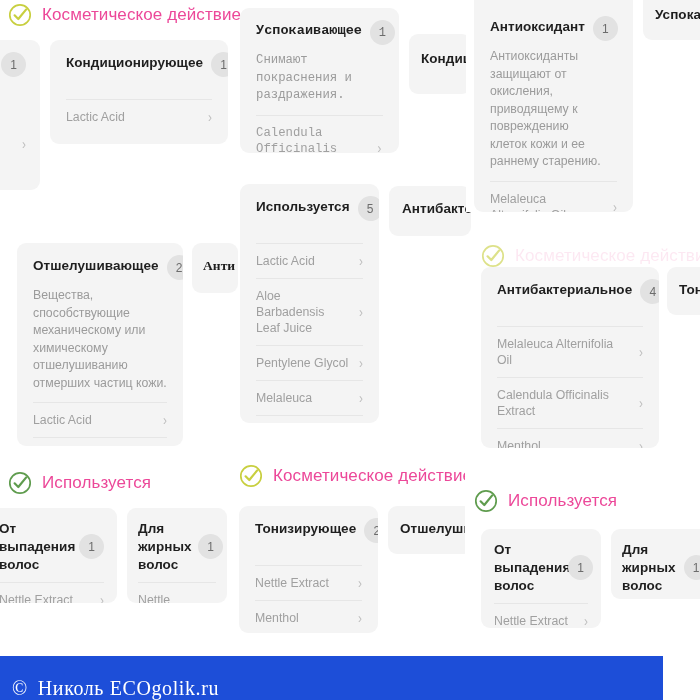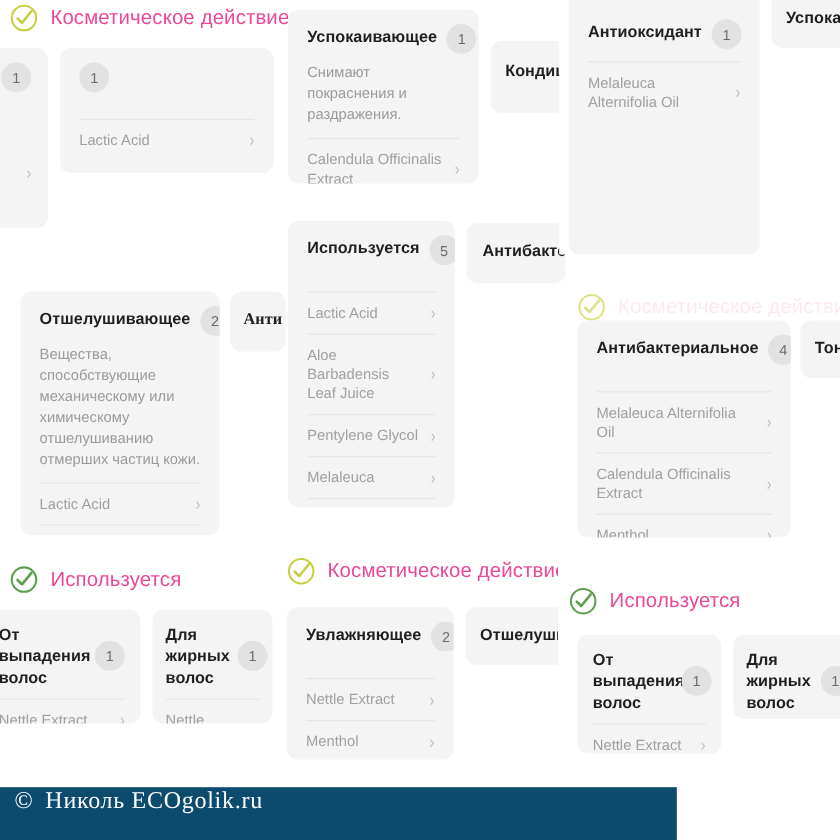--- a/index.html
+++ b/index.html
@@ -47,23 +47,23 @@
     border-top:1px solid #e6e6e6;
     padding:9px 0 9px 0;
     font-size:12.3px;line-height:16px;color:#a0a0a0;font-weight:400;
   }
   .ing:first-child{border-top:1px solid #e6e6e6;}
   .chev{flex:0 0 auto;color:#bdbdbd;font-size:12px;line-height:1;transform:scaleY(1.25);}
   .ing .label{padding-right:2px;}
 
   
   .footer{
-    position:absolute;left:0;bottom:0;width:564px;height:44px;
-    background:#0c4a6e;
-    display:flex;align-items:flex-start;
+    position:absolute;left:0;bottom:0;width:663px;height:44px;
+    background:#1d4ed8;
+    display:flex;align-items:flex-end;
   }
   .footer .fl{
     font-family:"Liberation Serif","DejaVu Serif",serif;
     color:#ffffff;font-size:20px;letter-spacing:.6px;padding-left:12px;
     white-space:nowrap;
   }
   .footer .fl .cp{margin-right:10px;}
 
   
   .seam{position:absolute;background:#ffffff;}
@@ -89,31 +89,32 @@
   <div class="ing-list">
     <div class="ing" style="border-top:none;padding-top:26px;">
       <span class="label"></span>
       <span class="chev">›</span>
     </div>
   </div>
 </div>
 
 <div class="card" style="left:50px;top:40px;width:178px;height:104px;">
   <div class="card-head">
+    <div class="card-title">Кондиционирующее</div>
     <div class="badge">1</div>
   </div>
   <div class="ing-list" style="margin-top:22px;">
     <div class="ing">
       <span class="label">Lactic Acid</span>
       <span class="chev">›</span>
     </div>
   </div>
 </div>
 
-<div class="card" style="left:240px;top:8px;width:159px;height:145px;">
+<div class="card" style="left:240px;top:8px;width:159px;height:145px;font-family:Liberation Mono, monospace;">
   <div class="card-head">
     <div class="card-title">Успокаивающее</div>
     <div class="badge">1</div>
   </div>
   <div class="desc">Снимают покраснения и раздражения.</div>
   <div class="ing-list">
     <div class="ing">
       <span class="label">Calendula Officinalis Extract</span>
       <span class="chev">›</span>
     </div>
@@ -179,20 +180,21 @@
   </div>
 </div>
 
 <div class="seam" style="left:466px;top:0;width:8px;height:212px;"></div>
 
 <div class="card" style="left:474px;top:-8px;width:159px;height:220px;">
   <div class="card-head" style="margin-top:12px;">
     <div class="card-title">Антиоксидант</div>
     <div class="badge">1</div>
   </div>
+  <div class="desc" style="max-width:118px;">Антиоксиданты защищают от окисления, приводящему к повреждению клеток кожи и ее раннему старению.</div>
   <div class="ing-list">
     <div class="ing">
       <span class="label">Melaleuca Alternifolia Oil</span>
       <span class="chev">›</span>
     </div>
   </div>
 </div>
 
 <div class="card plain" style="left:643px;top:-8px;width:70px;height:48px;padding:14px 0 0 12px;">
   <div class="card-title">Успока</div>
@@ -274,21 +276,21 @@
 <div class="sec-head" style="left:239px;top:464px;">
   <svg class="check" viewBox="0 0 24 24">
     <circle cx="12" cy="12" r="10.2" fill="none" stroke="#c8cf3f" stroke-width="1.7"></circle>
     <path d="M6.6 12.3 L10.3 16 L18.2 6.4" fill="none" stroke="#c8cf3f" stroke-width="2.2" stroke-linecap="round" stroke-linejoin="round"></path>
   </svg>
   <span class="title">Косметическое действие</span>
 </div>
 
 <div class="card" style="left:239px;top:506px;width:139px;height:127px;">
   <div class="card-head">
-    <div class="card-title">Увлажняющее</div>
+    <div class="card-title">Тонизирующее</div>
     <div class="badge">2</div>
   </div>
   <div class="ing-list" style="margin-top:22px;">
     <div class="ing">
       <span class="label">Nettle Extract</span>
       <span class="chev">›</span>
     </div>
     <div class="ing">
       <span class="label">Menthol</span>
       <span class="chev">›</span>

